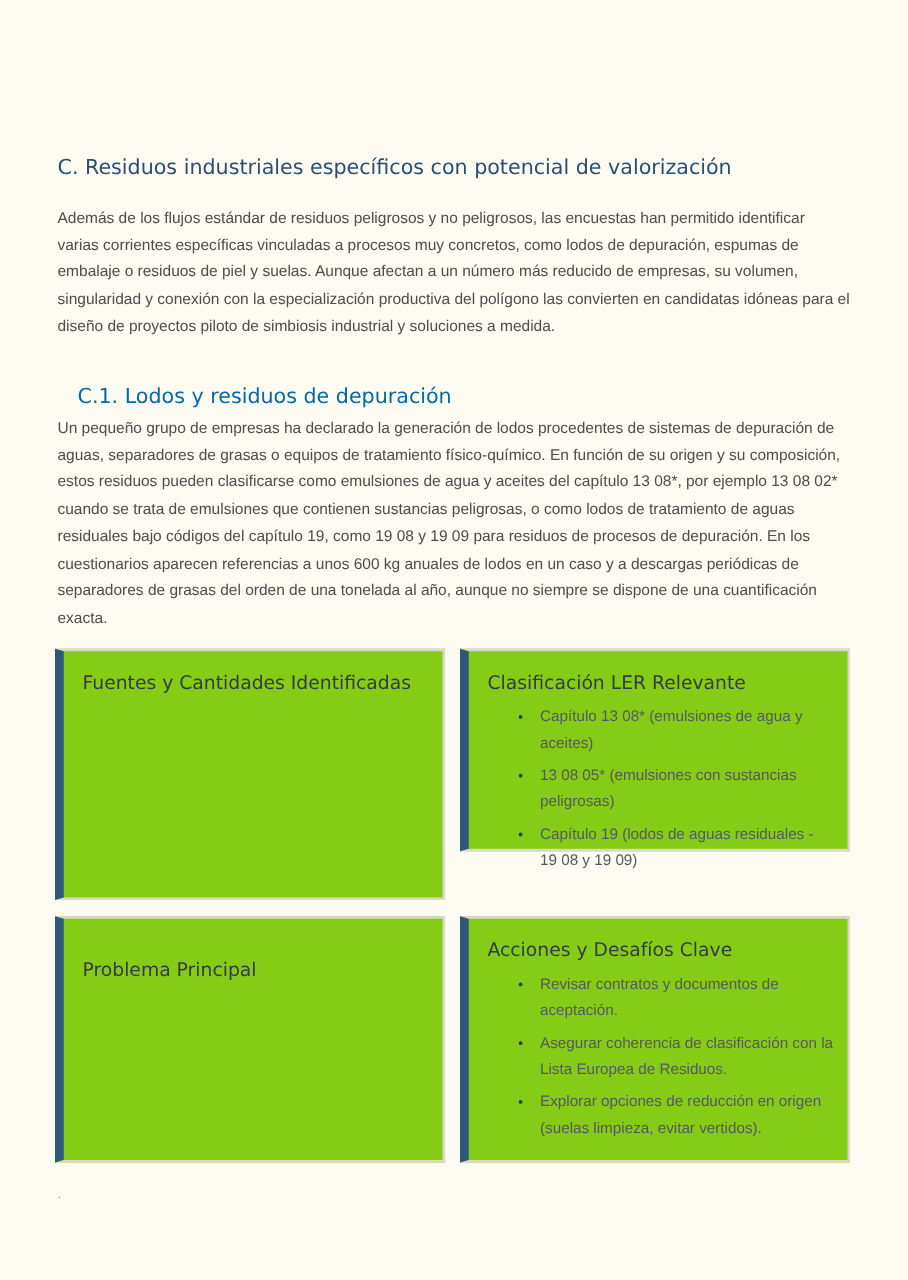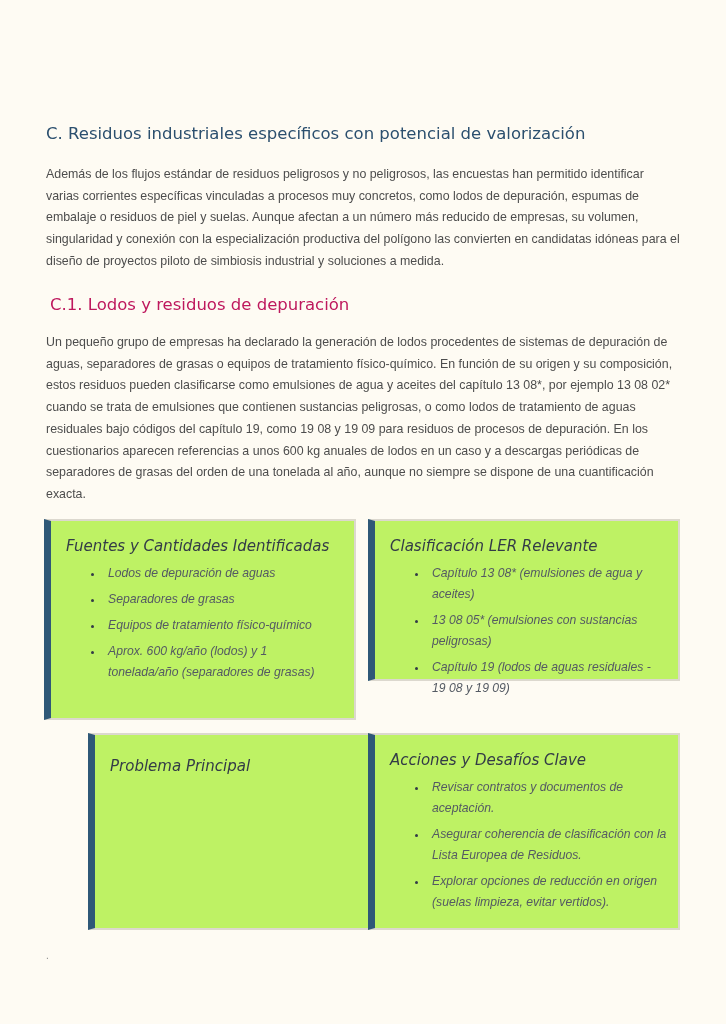--- a/index.html
+++ b/index.html
@@ -16,84 +16,77 @@
     position: absolute; top: 124px; left: 0; margin: 0;
     font-family: "DejaVu Sans", sans-serif;
     font-weight: normal;
     font-size: 16.5px;
     color: #2b4f6e;
     letter-spacing: 0;
     white-space: nowrap;
     text-align: right;
   }
   h3.sub-title {
-    position: absolute; top: 291px; left: 0; margin: 4px;
+    position: absolute; top: 291px; left: 0; margin: 16px;
     font-family: "DejaVu Sans", sans-serif;
     font-weight: normal;
     font-size: 16.5px;
-    color: #be185d;
+    color: #0369a1;
     white-space: nowrap;
   }
   p.body {
     position: absolute; left: 0; margin: 0; width: 634px;
     font-size: 12.4px;
     line-height: 21.7px;
     color: #4d4d4d;
   }
   #intro { top: 164px; }
   #para2 { top: 332px; }
   .card {
     position: absolute;
-    background: #bef264;
+    background: #84cc16;
     border: 2px solid #dcd8ce;
     border-left: 7px solid #2f5877;
     box-sizing: border-box;
-    font-style: italic;
   }
   .card h4 {
     margin: 0;
     font-family: "DejaVu Sans", sans-serif;
     font-weight: normal;
     font-size: 15px;
     line-height: 22px;
     color: #333b47;
   }
   .card ul { margin: 6px 0 0 0; padding: 0 0 0 38px; }
   .card li {
     font-size: 12.2px;
     line-height: 21px;
     color: #545a63;
     margin-bottom: 5px;
     padding-left: 4px;
   }
   .card li::marker { color: #333b47; font-size: 11px; }
   #card1 { left: 44px;  top: 519px; width: 312px; height: 201px; padding: 14px 14px 0 15px; }
   #card2 { left: 368px; top: 519px; width: 312px; height: 162px; padding: 14px 14px 0 15px; }
-  #card3 { left: 44px;  top: 733px; width: 312px; height: 197px; padding: 20px 14px 0 15px; margin-left: 44px; }
+  #card3 { left: 44px;  top: 733px; width: 312px; height: 197px; padding: 30px 14px 0 15px; }
   #card4 { left: 368px; top: 733px; width: 312px; height: 197px; padding: 14px 5px 0 15px; }
   .dot-mark { position: absolute; left: 46px; top: 950px; font-size: 10px; color: #8a8a8a; }
 </style>
 </head>
 <body>
 
 <div class="page">
   <h2 class="section-title">C. Residuos industriales específicos con potencial de valorización</h2>
   <p class="body" id="intro">Además de los flujos estándar de residuos peligrosos y no peligrosos, las encuestas han permitido identificar varias corrientes específicas vinculadas a procesos muy concretos, como lodos de depuración, espumas de embalaje o residuos de piel y suelas. Aunque afectan a un número más reducido de empresas, su volumen, singularidad y conexión con la especialización productiva del polígono las convierten en candidatas idóneas para el diseño de proyectos piloto de simbiosis industrial y soluciones a medida.</p>
   <h3 class="sub-title">C.1. Lodos y residuos de depuración</h3>
   <p class="body" id="para2">Un pequeño grupo de empresas ha declarado la generación de lodos procedentes de sistemas de depuración de aguas, separadores de grasas o equipos de tratamiento físico-químico. En función de su origen y su composición, estos residuos pueden clasificarse como emulsiones de agua y aceites del capítulo 13 08*, por ejemplo 13 08 02* cuando se trata de emulsiones que contienen sustancias peligrosas, o como lodos de tratamiento de aguas residuales bajo códigos del capítulo 19, como 19 08 y 19 09 para residuos de procesos de depuración. En los cuestionarios aparecen referencias a unos 600 kg anuales de lodos en un caso y a descargas periódicas de separadores de grasas del orden de una tonelada al año, aunque no siempre se dispone de una cuantificación exacta.</p>
 </div>
 
 <div class="card" id="card1">
   <h4>Fuentes y Cantidades Identificadas</h4>
-  <ul>
-    <li>Lodos de depuración de aguas</li>
-    <li>Separadores de grasas</li>
-    <li>Equipos de tratamiento físico-químico</li>
-    <li>Aprox. 600 kg/año (lodos) y 1 tonelada/año (separadores de grasas)</li>
-  </ul>
 </div>
 
 <div class="card" id="card2">
   <h4>Clasificación LER Relevante</h4>
   <ul>
     <li>Capítulo 13 08* (emulsiones de agua y aceites)</li>
     <li>13 08 05* (emulsiones con sustancias peligrosas)</li>
     <li>Capítulo 19 (lodos de aguas residuales - 19 08 y 19 09)</li>
   </ul>
 </div>

